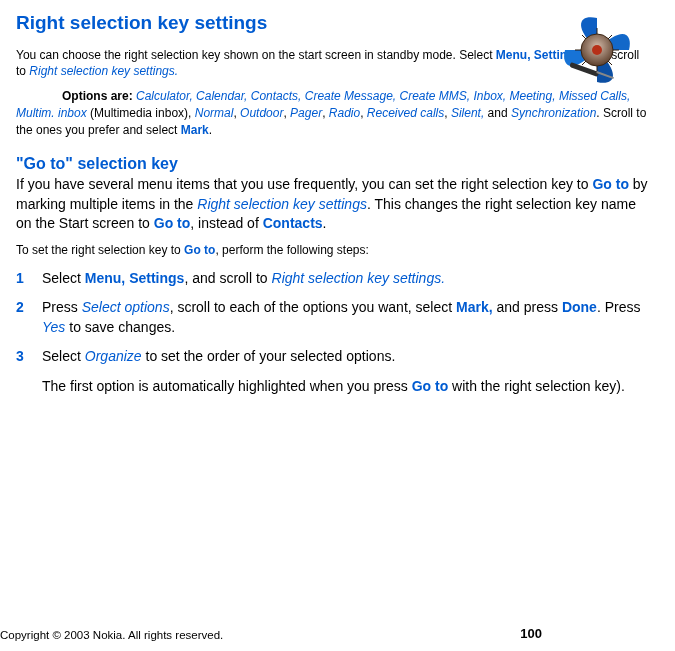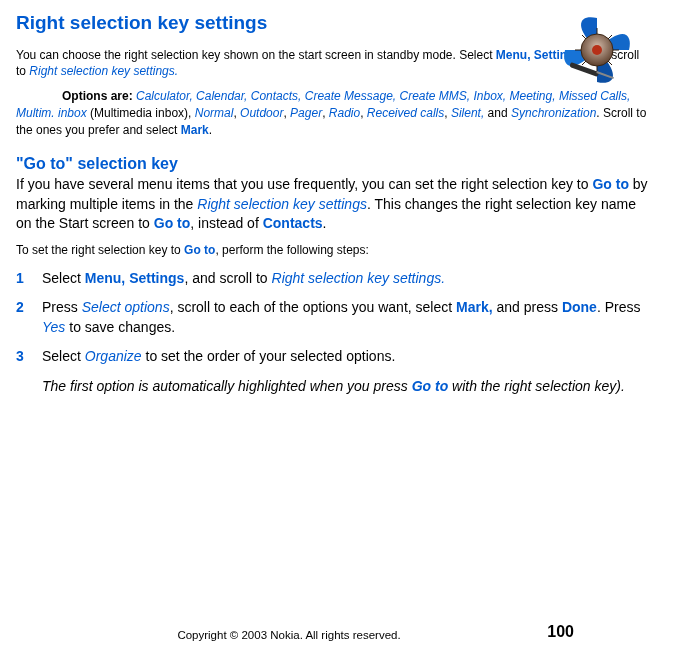--- a/index.html
+++ b/index.html
@@ -74,36 +74,34 @@
     ol.steps li .step-num {
       position: absolute;
       left: 0;
       top: 0;
       color: #005bd1;
       font-weight: bold;
     }
     .followup {
       margin-top: 10px;
       padding-left: 26px;
-      font-style: italic;
     }
     .footer {
       position: absolute;
       bottom: 8px;
       left: 0;
       width: 578px;
       font-size: 11.5px;
-      text-align: center;
     }
     .page-num {
       position: absolute;
-      right: 4px;
+      right: 36px;
       bottom: 0;
       font-weight: bold;
-      font-size: 16px;
+      font-size: 13px;
     }
   </style>
 </head>
 <body>
 
 <div class="intro-block">
   <h2 class="subheading">Right selection key settings</h2>
   <div class="decor-icon">
     <svg viewBox="0 0 72 72">
       <defs>

